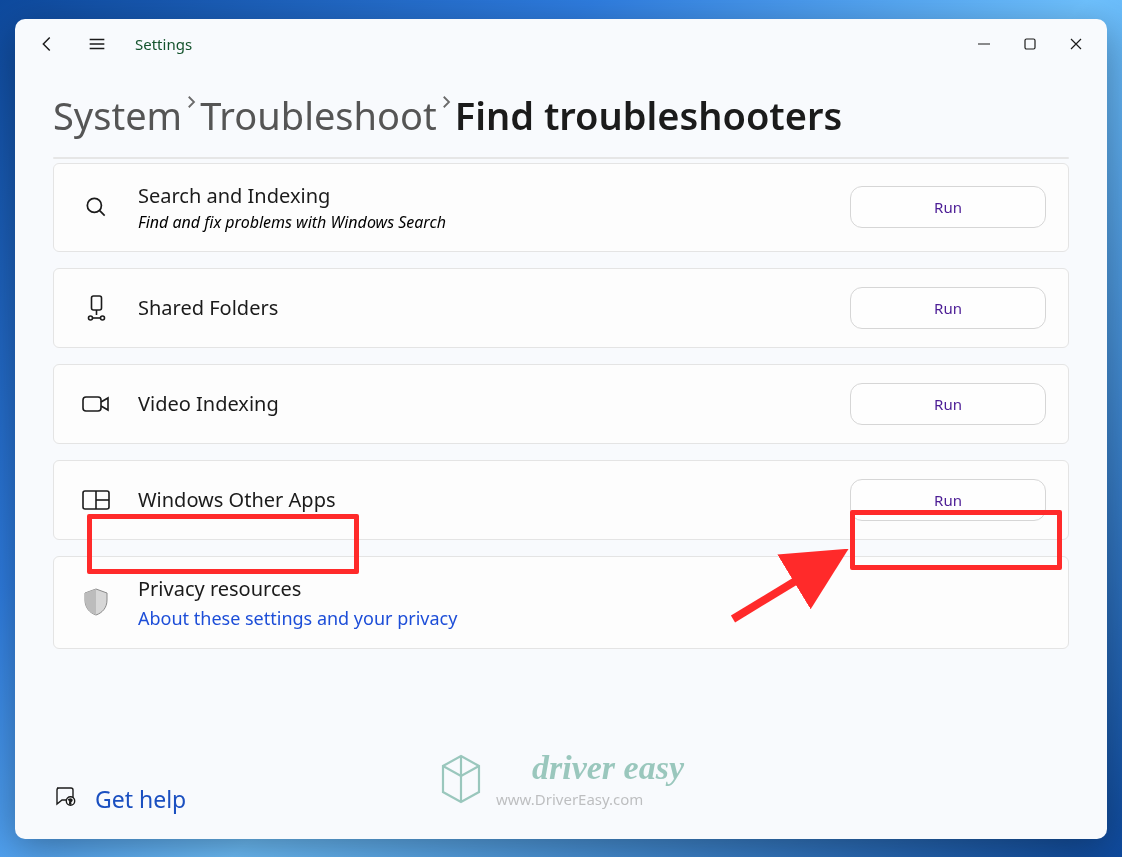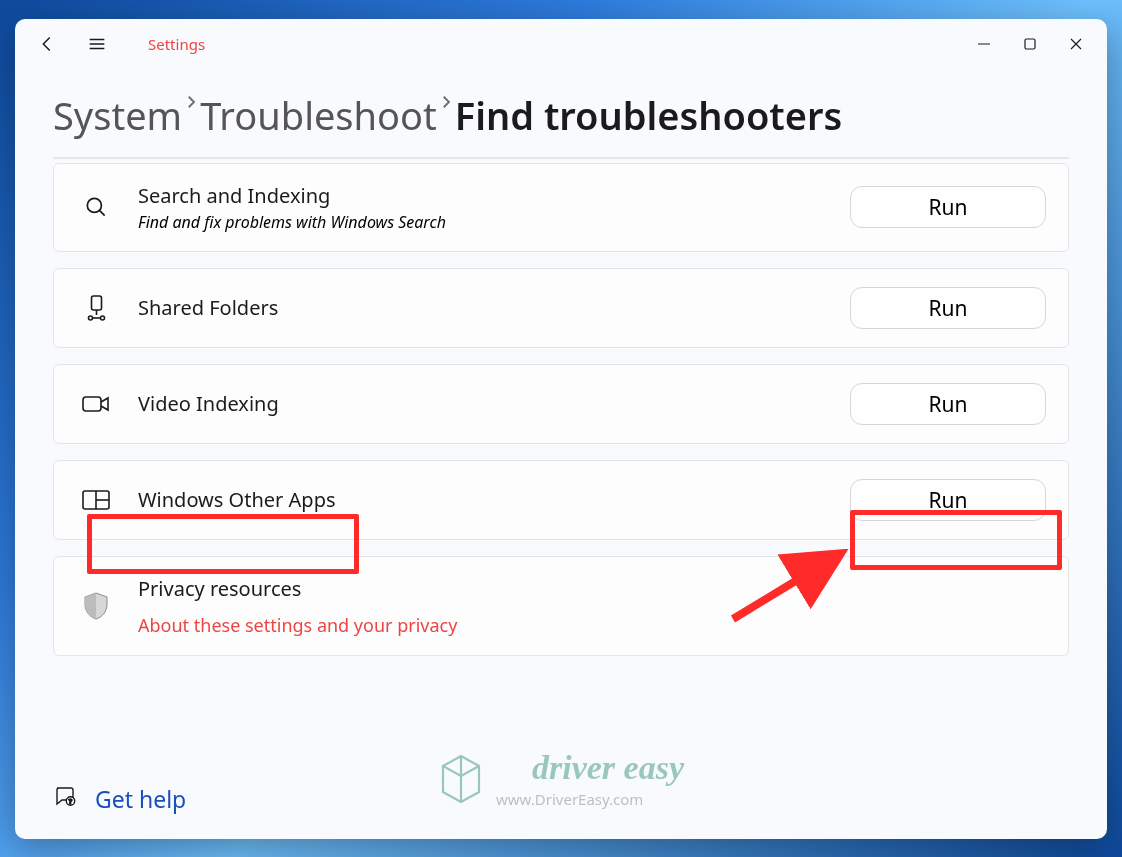--- a/index.html
+++ b/index.html
@@ -10,21 +10,21 @@
   }
   .window{
     width:1092px;height:820px;border-radius:10px;
     background:#f8fafd;position:relative;box-shadow:0 10px 40px rgba(0,0,0,.35);
     overflow:hidden;
   }
   .titlebar{height:50px;display:flex;align-items:center;padding:0 8px 0 14px;}
   .tb-left{display:flex;align-items:center;gap:14px;}
   .tb-icon{width:36px;height:36px;display:flex;align-items:center;justify-content:center;border-radius:4px;}
   .tb-icon svg{stroke:#1b1b1b;}
-  .app-title{font-size:15px;color:#ef4444;margin-left:19px;}
+  .app-title{font-size:15px;color:#14532d;margin-left:6px;}
   .win-controls{margin-left:auto;display:flex;}
   .win-btn{width:46px;height:36px;display:flex;align-items:center;justify-content:center;}
   .win-btn svg{stroke:#1b1b1b;}
   .breadcrumb{padding:20px 38px 10px;display:flex;align-items:flex-start;color:#1b1b1b;}
   .bc-link{font-size:38px;font-weight:400;color:#555;}
   .bc-sep svg{stroke:#6a6a6a;}
   .bc-current{font-size:38px;font-weight:600;color:#1b1b1b;}
   .hr-thin{height:2px;background:#e6e6e6;margin:6px 38px 0;border-radius:1px;}
   .content{padding:4px 38px 0;}
   .card{
@@ -33,24 +33,24 @@
     display:flex;align-items:center;position:relative;
   }
   .card:first-child{margin-top:0;}
   .card.short{min-height:78px;}
   .card .ico{width:40px;display:flex;align-items:center;justify-content:center;margin-right:22px;flex:none;}
   .card .txt{flex:1;}
   .card .t1{font-size:20px;color:#1b1b1b;}
   .card .t2{font-size:16px;color:#000000;margin-top:2px;font-style:italic;}
   .run-btn{
     width:196px;height:42px;border:1px solid #d6d6d6;border-radius:12px;
-    background:#fefefe;font-size:21px;color:#000000;
+    background:#fefefe;font-size:15px;color:#4c1d95;
     display:flex;align-items:center;justify-content:center;
   }
-  .privacy-link{color:#ef4444;font-size:18px;margin-top:11px;display:inline-block;}
+  .privacy-link{color:#1d4ed8;font-size:18px;margin-top:4px;display:inline-block;}
   .help-row{position:absolute;left:38px;bottom:24px;display:flex;align-items:center;gap:18px;}
   .help-link{color:#1a4fc0;font-size:23px;}
   .watermark{
     position:absolute;left:50%;bottom:30px;transform:translateX(-50%);
     opacity:.45;pointer-events:none;display:flex;align-items:center;gap:12px;
   }
   .wm-txt .l1{font-family:Georgia,serif;font-style:italic;font-size:34px;color:#2a8b70;font-weight:600;margin-left:36px;}
   .wm-txt .l2{font-size:15px;color:#777;margin-top:2px;}
   
   .hl{position:absolute;border:5px solid #ff2a2a;border-radius:2px;pointer-events:none;}

